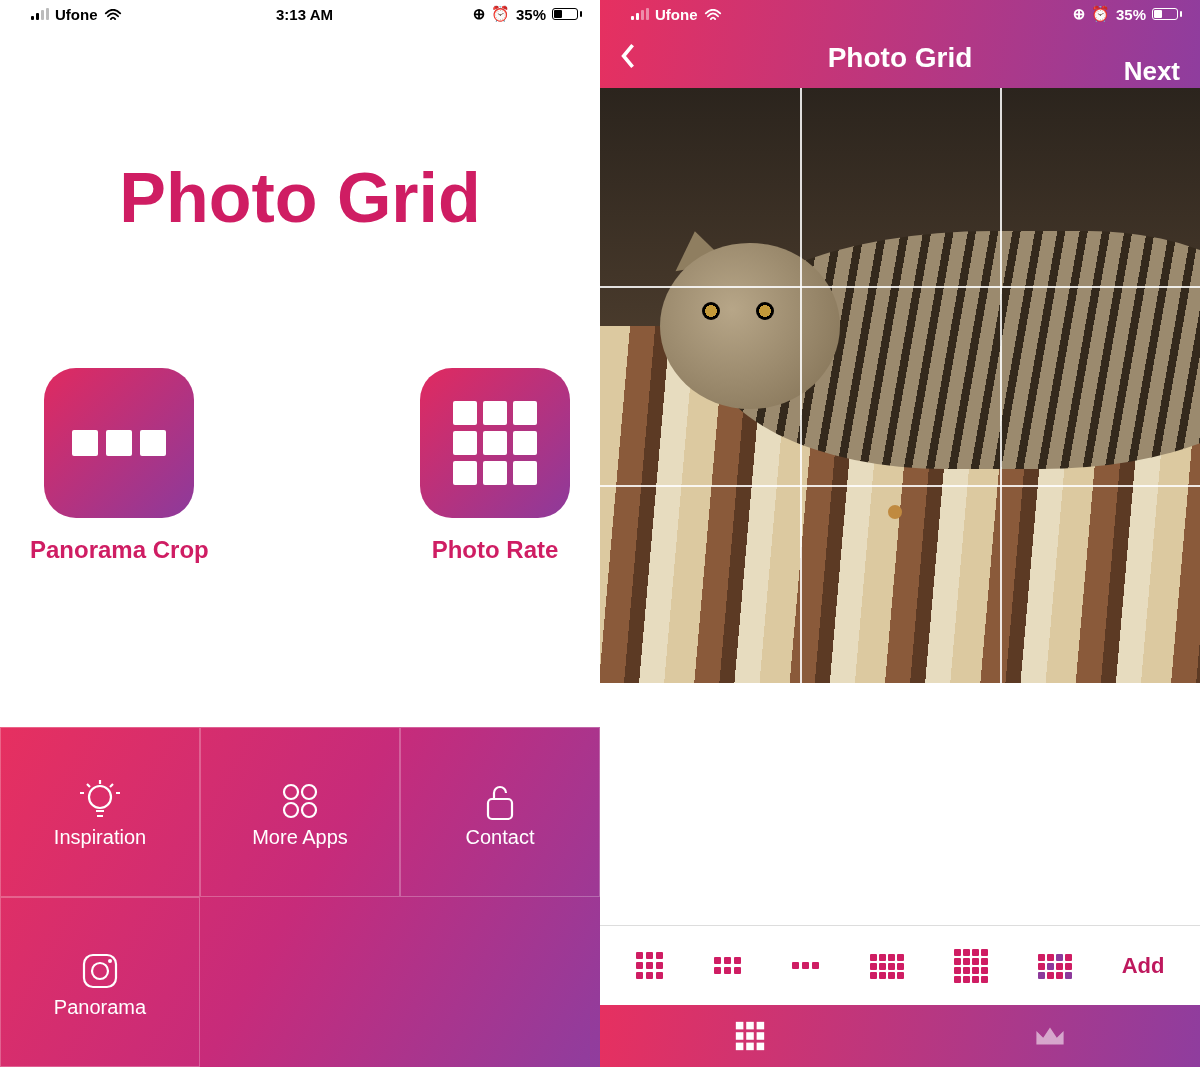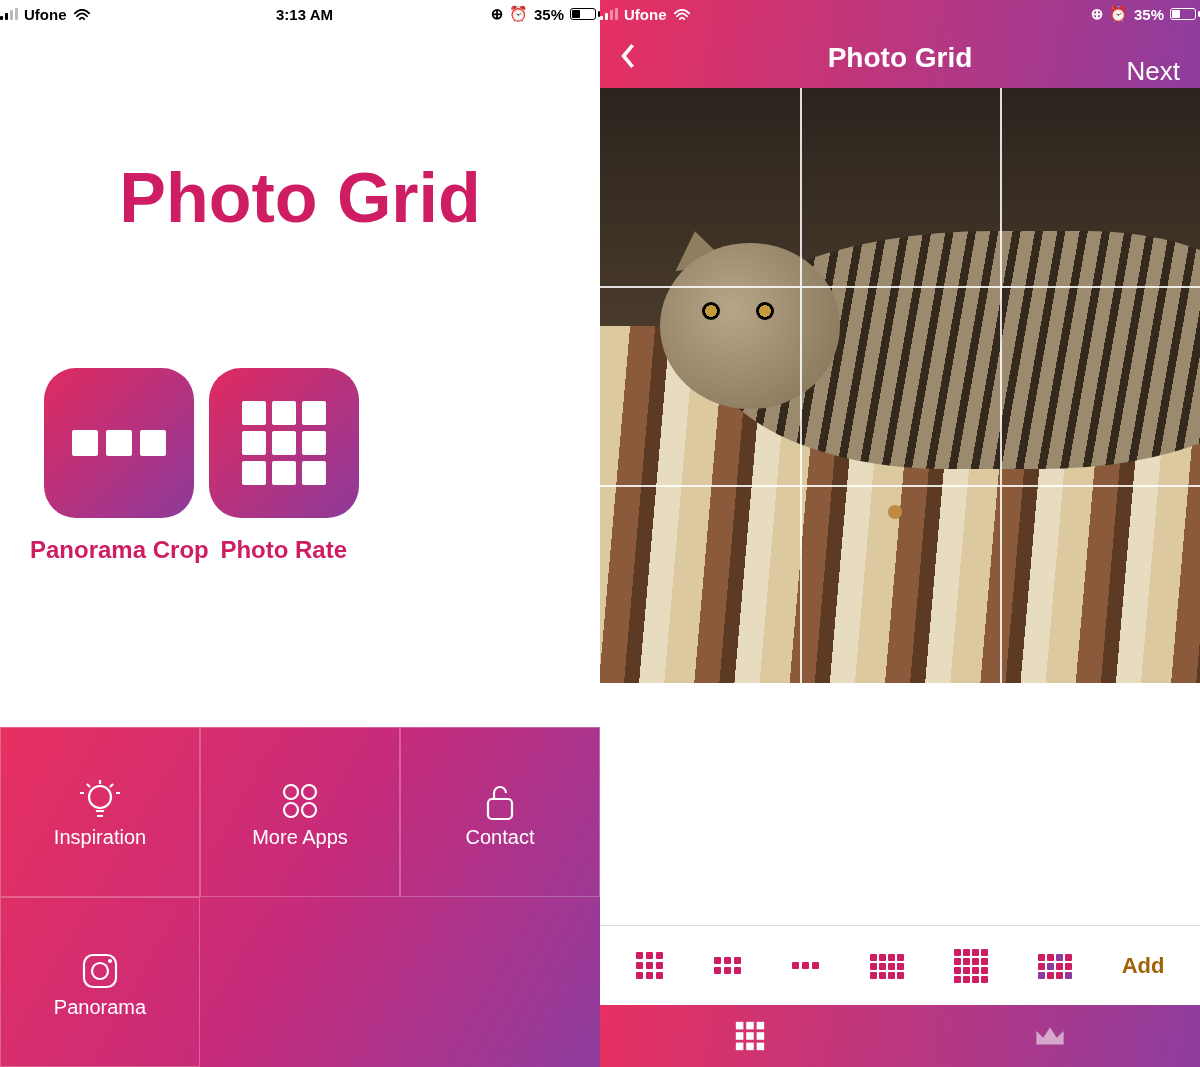--- a/index.html
+++ b/index.html
@@ -1,37 +1,37 @@
 <!DOCTYPE html>
 <html><head>
 <meta charset="utf-8">
 <style>
   * { box-sizing: border-box; margin: 0; padding: 0; }
   html, body { width: 1200px; height: 1067px; font-family: -apple-system, Helvetica, Arial, sans-serif; background:#fff; }
   .wrap { display:flex; width:1200px; height:1067px; }
   .phone { width:600px; height:1067px; position:relative; overflow:hidden; background:#fff; display:flex; flex-direction:column; }
 
   
-  .statusbar { height:28px; display:flex; align-items:center; justify-content:space-between; padding:0 0; font-size:15px; font-weight:600; color:#000; }
+  .statusbar { height:28px; display:flex; align-items:center; justify-content:space-between; padding:0 18px; font-size:15px; font-weight:600; color:#000;margin-left:13px; }
   .sb-left, .sb-right { display:flex; align-items:center; gap:6px; }
   .sb-center { position:absolute; left:9px; right:0; text-align:center; pointer-events:none; font-size:15px; font-weight:600; }
   .sb-right { margin-left:auto; }
   .signal { display:inline-flex; align-items:flex-end; gap:2px; height:12px; }
   .signal span { width:3px; background:#000; border-radius:1px; }
   .signal .b1{height:4px}.signal .b2{height:7px}.signal .b3{height:10px;background:#bbb}.signal .b4{height:12px;background:#bbb}
   .wifi { position:relative; width:18px; height:13px; }
   .wifi svg { width:18px; height:13px; }
   .battery { display:inline-flex; align-items:center; gap:2px; }
   .bat-body { width:26px; height:12px; border:1.5px solid #000; border-radius:3px; position:relative; }
   .bat-cap  { width:2px; height:6px; background:#000; border-radius:1px; }
   .bat-fill { position:absolute; left:1px; top:1px; bottom:1px; width:35%; background:#000; border-radius:1px; }
 
   
   .left-title { text-align:center; font-size:70px; font-weight:700; color:#cf1d63; margin-top:130px; }
-  .tiles-row { display:flex; justify-content:flex-start; padding:0 30px; margin-top:130px; }
+  .tiles-row { display:flex; justify-content:space-between; padding:0 30px; margin-top:130px; }
   .big-tile { display:flex; flex-direction:column; align-items:center; gap:18px; }
   .tile-box { width:150px; height:150px; border-radius:32px; background:linear-gradient(135deg,#e02a60,#8d3a9b); display:flex; align-items:center; justify-content:center; }
   .pano-dots { display:flex; gap:8px; }
   .pano-dots span { width:26px; height:26px; background:#fff; border-radius:2px; }
   .grid9 { display:grid; grid-template-columns:repeat(3,24px); grid-template-rows:repeat(3,24px); gap:6px; }
   .grid9 span { background:#fff; border-radius:2px; }
   .tile-label { font-size:24px; font-weight:600; color:#cf1d63; }
 
   .bottom-grid { margin-top:auto; flex:0 0 340px; display:grid; grid-template-columns:repeat(3,1fr); grid-template-rows:repeat(2,1fr); background:linear-gradient(120deg,#e63060 0%, #c72b7a 50%, #8f3d9e 100%); }
   .bg-cell { display:flex; flex-direction:column; align-items:center; justify-content:center; color:#fff; border:1px solid rgba(255,255,255,.25); }
@@ -42,21 +42,21 @@
   
   .phone.right .statusbar { color:#fff; }
   .phone.right .signal .b1,.phone.right .signal .b2{background:#fff}
   .phone.right .signal .b3,.phone.right .signal .b4{background:rgba(255,255,255,.45)}
   .phone.right .bat-body{border-color:#fff}.phone.right .bat-cap{background:#fff}.phone.right .bat-fill{background:#fff}
   .phone.right .wifi path{stroke:#fff}
 
   .topbar-wrap{ background:linear-gradient(100deg,#e63060,#8f3d9e); }
   .topbar { height:60px; display:flex; align-items:center; justify-content:space-between; padding:0 20px; color:#fff; }
   .topbar .title { font-size:28px; font-weight:600; position:absolute; left:0; right:0; text-align:center; pointer-events:none;}
-  .topbar .next  { font-size:26px; font-weight:400;margin-top:26px; }
+  .topbar .next  { font-size:26px; font-weight:700;margin-top:26px; }
   .back-btn svg{width:18px;height:30px;stroke:#fff;stroke-width:4;fill:none}
 
   .preview { position:relative; width:600px; height:595px; background:#d8d0c0; overflow:hidden; }
   .gridlines { position:absolute; inset:0; pointer-events:none; }
   .gl-v1,.gl-v2,.gl-h1,.gl-h2 { position:absolute; background:rgba(255,255,255,.85); }
   .gl-v1{left:33.33%;top:0;bottom:0;width:2px}
   .gl-v2{left:66.66%;top:0;bottom:0;width:2px}
   .gl-h1{top:33.33%;left:0;right:0;height:2px}
   .gl-h2{top:66.66%;left:0;right:0;height:2px}
 
@@ -70,21 +70,21 @@
   .eye{position:absolute;width:18px;height:18px;border-radius:50%;background:radial-gradient(circle,#c49a3a 45%,#000 46%);} 
   .eye.e1{left:17%;top:36%}.eye.e2{left:26%;top:36%}
   .btn-dot{width:14px;height:14px;border-radius:50%;background:#c08a40;position:absolute;left:48%;top:70%;}
 
   .spacer { flex:1; background:#fff; }
   .layout-row { height:80px; border-top:1px solid #ddd; display:flex; align-items:center; justify-content:space-around; padding:0 10px; }
   .layout-opt { display:flex; flex-direction:column; align-items:center; gap:4px; }
   .lg { display:grid; gap:3px; }
   .lg span{ width:7px; height:7px; background:#cf1d63; border-radius:1px;}
   .lg.purple span:nth-child(3),.lg.purple span:nth-child(6),.lg.purple span:nth-child(9),.lg.purple span:nth-child(12){background:#8d3a9b;}
-  .add-label{font-size:22px;font-weight:600;color:#a16207;}
+  .add-label{font-size:22px;font-weight:600;color:#be185d;}
   .tabbar { height:62px; background:linear-gradient(100deg,#e63060,#8f3d9e); display:flex; }
   .tab { flex:1; display:flex; align-items:center; justify-content:center; }
   .tab svg{width:34px;height:34px;fill:#fff;}
   .tab.dim svg{opacity:.55}
 
 </style>
 </head>
 <body>
 
 <div class="wrap">

